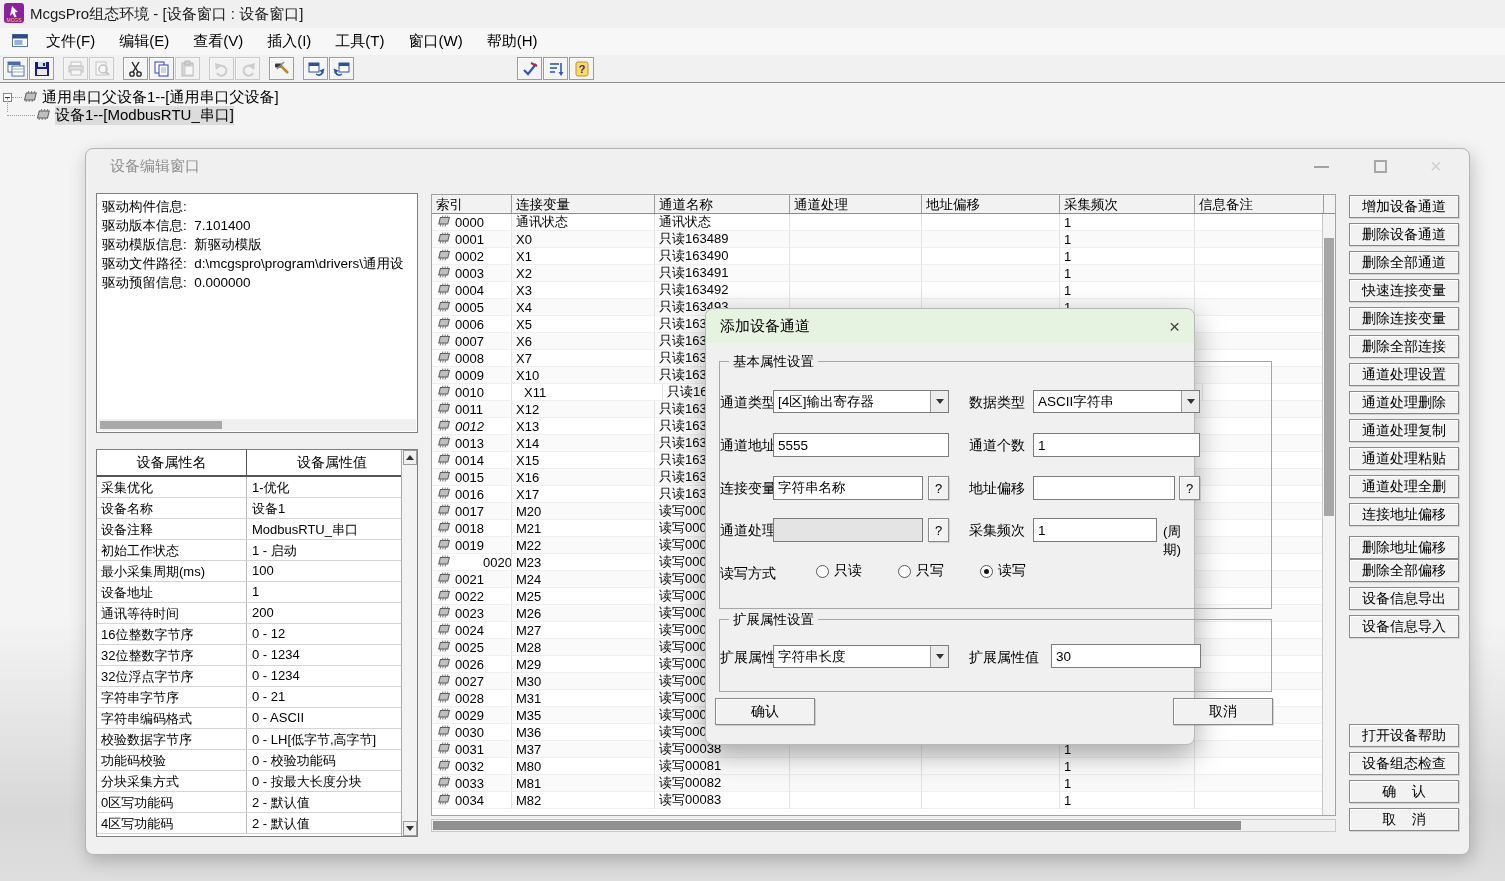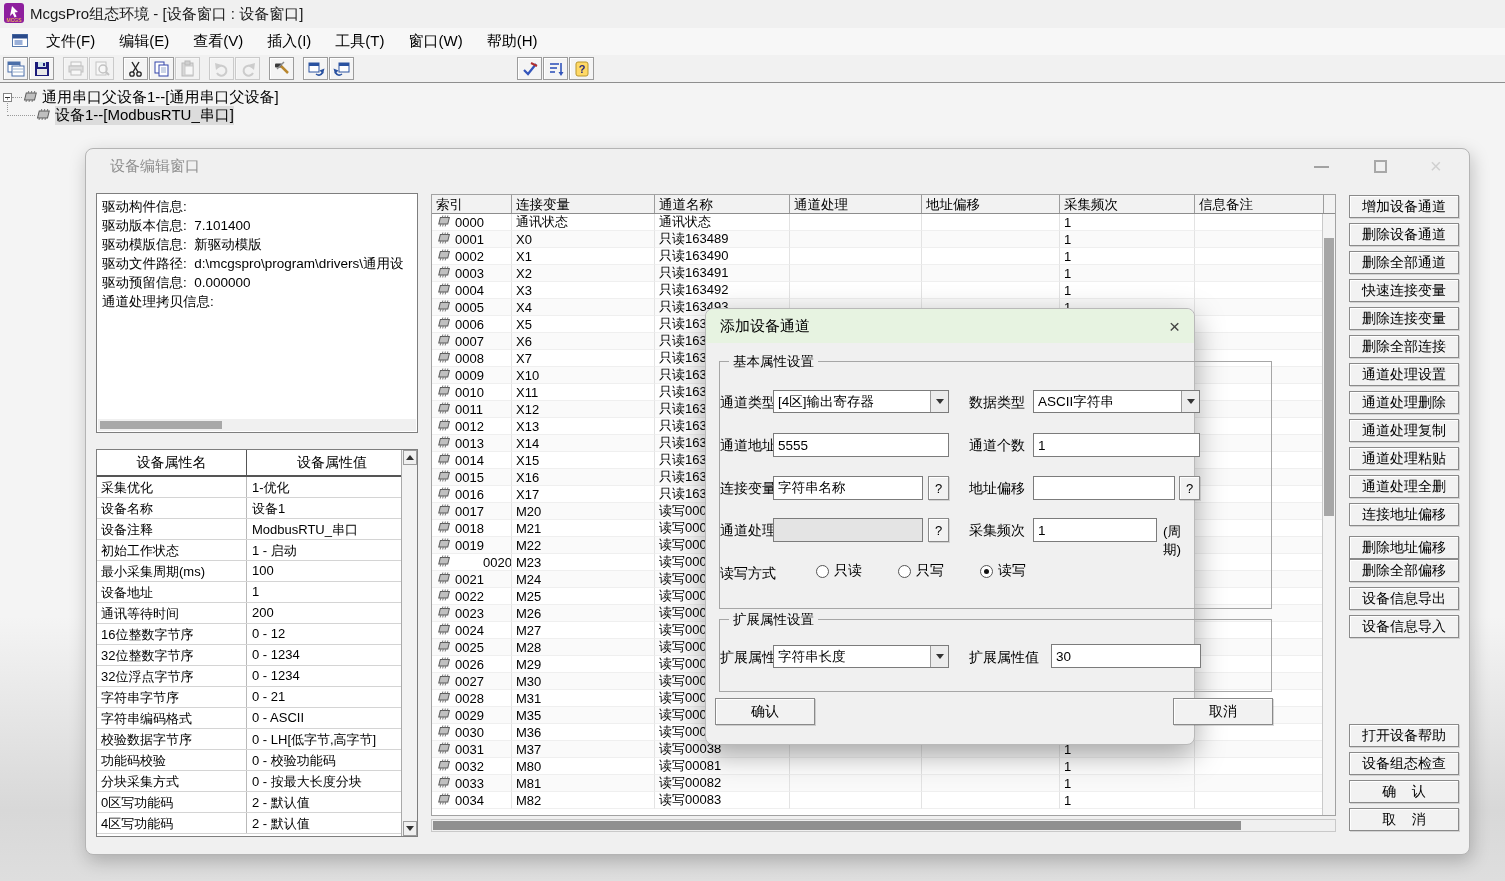--- a/index.html
+++ b/index.html
@@ -301,21 +301,21 @@
     </div>
   </div>
 
   <div id="devwin">
     <div id="devwin-title">设备编辑窗口</div>
     <div id="w-min" class="winctl"></div>
     <div id="w-max" class="winctl"></div>
     <div id="w-close" class="winctl">×</div>
 
     <div id="driver-panel">
-      <div id="driver-lines"><div>驱动构件信息:</div><div>驱动版本信息:  7.101400</div><div>驱动模版信息:  新驱动模版</div><div>驱动文件路径:  d:\mcgspro\program\drivers\通用设</div><div>驱动预留信息:  0.000000</div><div>通道处理拷贝信息:</div></div>
+      <div id="driver-lines"><div>驱动构件信息:</div><div>驱动版本信息:  7.101400</div><div>驱动模版信息:  新驱动模版</div><div>驱动文件路径:  d:\mcgspro\program\drivers\通用设</div><div>驱动预留信息:  0.000000</div></div>
       <div id="driver-hscroll">
           <div class="thumb"></div>
         </div>
     </div>
 
     <div id="prop-table">
       <div id="prop-head">
         <div class="hc">设备属性名</div>
         <div class="hc">设备属性值</div>
       </div>
@@ -758,21 +758,21 @@
                     <line x1="4" y1="0.5" x2="4" y2="2.5" stroke="#777"></line>
                     <line x1="6.5" y1="0.5" x2="6.5" y2="2.5" stroke="#777"></line>
                     <line x1="9" y1="0.5" x2="9" y2="2.5" stroke="#777"></line>
                     <line x1="4" y1="9" x2="4" y2="11.5" stroke="#777"></line>
                     <line x1="6.5" y1="9" x2="6.5" y2="11.5" stroke="#777"></line>
                     <line x1="9" y1="9" x2="9" y2="11.5" stroke="#777"></line>
                   </g>
                 </svg></span>
               <span>0010</span>
             </div>
-            <div class="c" style="width: 143px;">
+            <div class="c" style="width: 143px; margin-left: 8px;">
               <span>X11</span>
             </div>
             <div class="c" style="width: 135px;">
               <span>只读163498</span>
             </div>
             <div class="c" style="width: 132px;">
               <span></span>
             </div>
             <div class="c" style="width: 138px;">
               <span></span>
@@ -812,21 +812,21 @@
               <span></span>
             </div>
             <div class="c" style="width: 135px;">
               <span>1</span>
             </div>
             <div class="c" style="width: 129px;">
               <span></span>
             </div>
           </div>
           <div class="ch-row">
-            <div class="c" style="width: 80px;">
+            <div class="c" style="width: 80px; font-style: italic;">
               <span><svg width="15" height="12">
                   <g transform="skewX(-14) translate(3,0)">
                     <rect x="2" y="2.5" width="9" height="6.5" fill="#bfbfbf" stroke="#5a5a5a"></rect>
                     <line x1="4" y1="0.5" x2="4" y2="2.5" stroke="#777"></line>
                     <line x1="6.5" y1="0.5" x2="6.5" y2="2.5" stroke="#777"></line>
                     <line x1="9" y1="0.5" x2="9" y2="2.5" stroke="#777"></line>
                     <line x1="4" y1="9" x2="4" y2="11.5" stroke="#777"></line>
                     <line x1="6.5" y1="9" x2="6.5" y2="11.5" stroke="#777"></line>
                     <line x1="9" y1="9" x2="9" y2="11.5" stroke="#777"></line>
                   </g>

